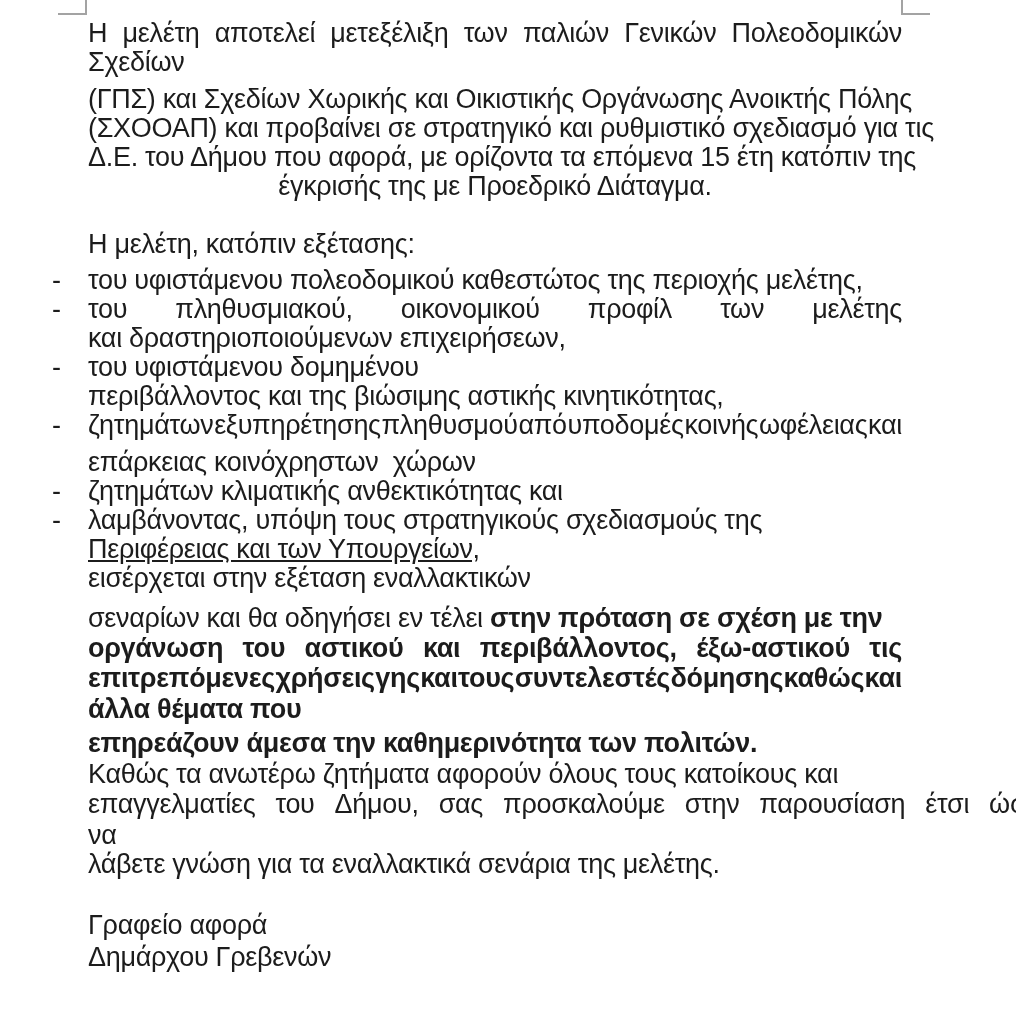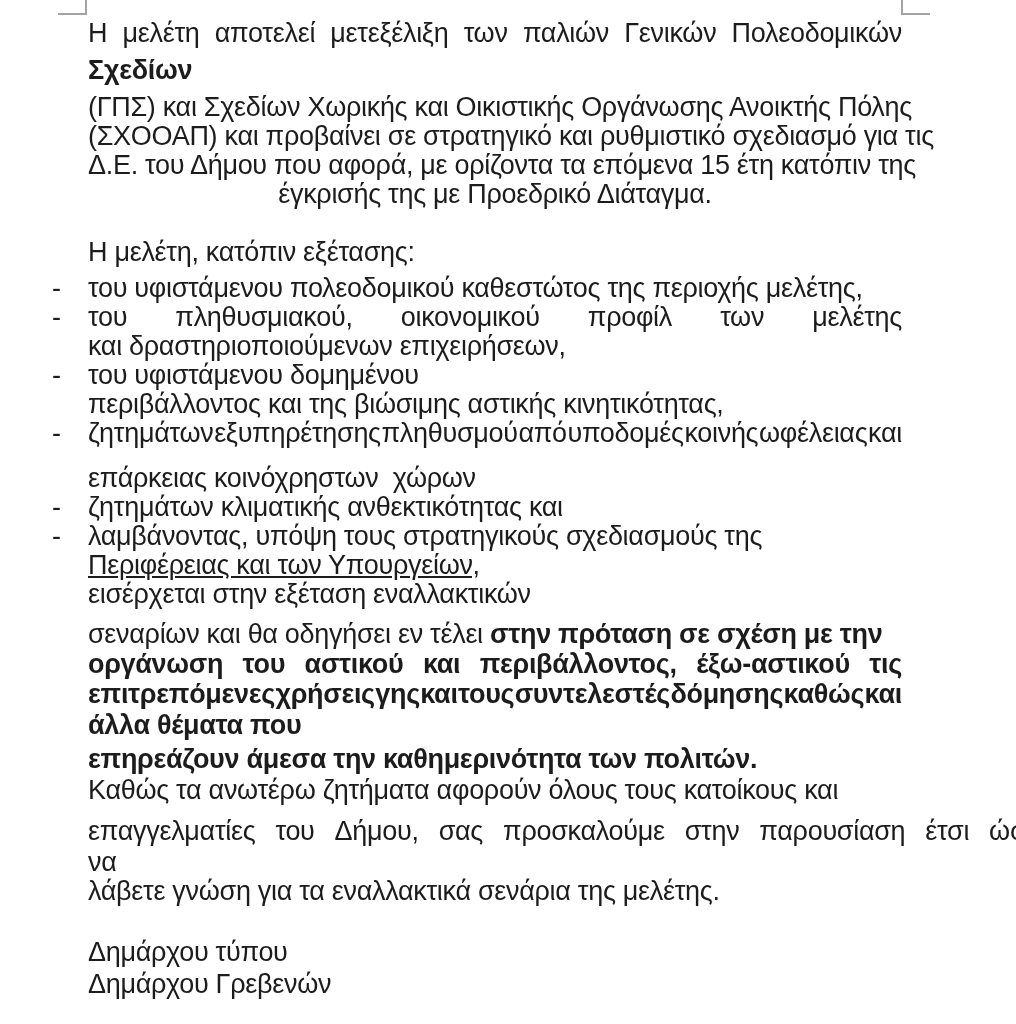--- a/index.html
+++ b/index.html
@@ -75,21 +75,21 @@
       <div class="line stretch" style="margin-top: 0px;">
         <span>Η</span>
         <span>μελέτη</span>
         <span>αποτελεί</span>
         <span>μετεξέλιξη</span>
         <span>των</span>
         <span>παλιών</span>
         <span>Γενικών</span>
         <span>Πολεοδομικών</span>
       </div>
-      <div class="line" style="margin-top: 8px; font-weight: bold;"><span>Σχεδίων</span></div>
+      <div class="line" style="margin-top: 0px;"><span>Σχεδίων</span></div>
       <div class="line" style="margin-top: 8px;"><span>(ΓΠΣ) και Σχεδίων Χωρικής και Οικιστικής Οργάνωσης Ανοικτής Πόλης</span></div>
       <div class="line" style="margin-top: 0px;"><span>(ΣΧΟΟΑΠ) και προβαίνει σε στρατηγικό και ρυθμιστικό σχεδιασμό για τις</span></div>
       <div class="line" style="margin-top: 0px;"><span>Δ.Ε. του Δήμου που αφορά, με ορίζοντα τα επόμενα 15 έτη κατόπιν της</span></div>
       <div class="line" style="margin-top: 0px; text-align: center;"><span>έγκρισής της με Προεδρικό Διάταγμα.</span></div>
       <div class="line" style="margin-top: 29px;"><span>Η μελέτη, κατόπιν εξέτασης:</span></div>
       <div class="line" style="margin-top: 7px;"><span class="dash">-</span><span>του υφιστάμενου πολεοδομικού καθεστώτος της περιοχής μελέτης,</span></div>
       <div class="line stretch" style="margin-top: 0px;">
         <span class="dash">-</span>
         <span>του</span>
         <span>πληθυσμιακού,</span>
@@ -105,21 +105,21 @@
         <span class="dash">-</span>
         <span>ζητημάτων</span>
         <span>εξυπηρέτησης</span>
         <span>πληθυσμού</span>
         <span>από</span>
         <span>υποδομές</span>
         <span>κοινής</span>
         <span>ωφέλειας</span>
         <span>και</span>
       </div>
-      <div class="line" style="margin-top: 16px;"><span>επάρκειας κοινόχρηστων  χώρων</span></div>
+      <div class="line" style="margin-top: 8px;"><span>επάρκειας κοινόχρηστων  χώρων</span></div>
       <div class="line" style="margin-top: 0px;"><span class="dash">-</span><span>ζητημάτων κλιματικής ανθεκτικότητας και</span></div>
       <div class="line" style="margin-top: 0px;"><span class="dash">-</span><span>λαμβάνοντας, υπόψη τους στρατηγικούς σχεδιασμούς της</span></div>
       <div class="line" style="margin-top: 0px; text-decoration: underline;"><span>Περιφέρειας και των Υπουργείων,</span></div>
       <div class="line" style="margin-top: 0px;"><span>εισέρχεται στην εξέταση εναλλακτικών</span></div>
       <div class="line" style="margin-top: 11px;"><span>σεναρίων και θα οδηγήσει εν τέλει </span><span class="bold">στην πρόταση σε σχέση με την</span></div>
       <div class="line stretch bold" style="margin-top: 1px;">
         <span class="bold">οργάνωση</span>
         <span class="bold">του</span>
         <span class="bold">αστικού</span>
         <span class="bold">και</span>
@@ -134,29 +134,29 @@
         <span class="bold">και</span>
         <span class="bold">τους</span>
         <span class="bold">συντελεστές</span>
         <span class="bold">δόμησης</span>
         <span class="bold">καθώς</span>
         <span class="bold">και</span>
       </div>
       <div class="line bold" style="margin-top: 2px;"><span class="bold">άλλα θέματα που</span></div>
       <div class="line bold" style="margin-top: 5px;"><span class="bold">επηρεάζουν άμεσα την καθημερινότητα των πολιτών.</span></div>
       <div class="line" style="margin-top: 2px;"><span>Καθώς τα ανωτέρω ζητήματα αφορούν όλους τους κατοίκους και</span></div>
-      <div class="line stretch" style="margin-top: 12px; gap: 20px;">
+      <div class="line stretch" style="margin-top: 1px; gap: 20px;">
         <span>επαγγελματίες</span>
         <span>του</span>
         <span>Δήμου,</span>
         <span>σας</span>
         <span>προσκαλούμε</span>
         <span>στην</span>
         <span>παρουσίαση</span>
         <span>έτσι</span>
         <span>ώστε</span>
       </div>
       <div class="line" style="margin-top: 2px;"><span>να</span></div>
       <div class="line" style="margin-top: 0px;"><span>λάβετε γνώση για τα εναλλακτικά σενάρια της μελέτης.</span></div>
-      <div class="line" style="margin-top: 32px;"><span>Δημάρχου τύπου</span></div>
+      <div class="line" style="margin-top: 32px;"><span>Γραφείο αφορά</span></div>
       <div class="line" style="margin-top: 3px;"><span>Δημάρχου Γρεβενών</span></div>
     </div>
 </div>
 
 </body></html>

